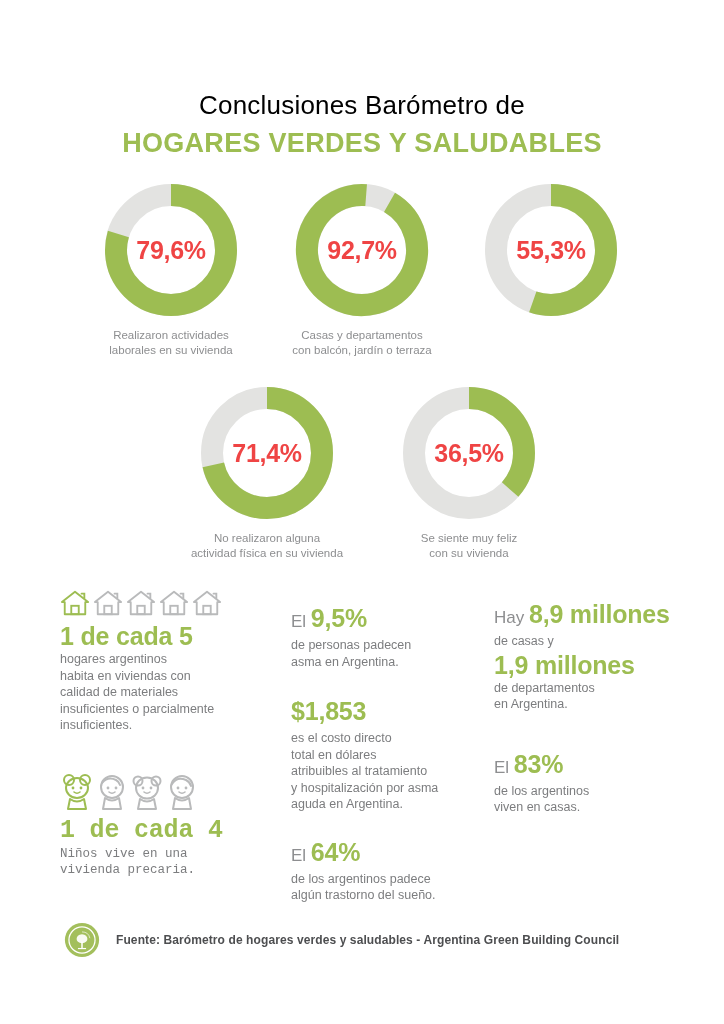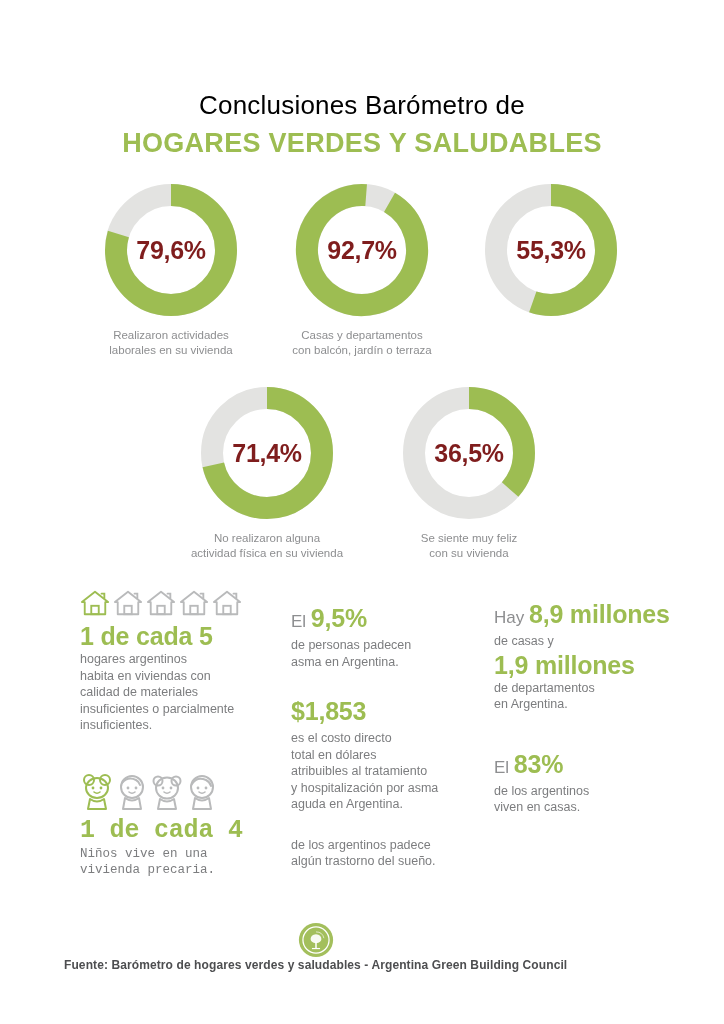--- a/index.html
+++ b/index.html
@@ -57,35 +57,35 @@
   }
   .donut-wrap svg { display: block; width: 140px; height: 140px; }
   .donut-value {
     position: absolute;
     top: 0; left: 0; right: 0; bottom: 0;
     display: flex;
     align-items: center;
     justify-content: center;
     font-size: 25px;
     font-weight: bold;
-    color: #7f1d1d;
+    color: #ef4444;
     letter-spacing: -0.3px;
   }
   .donut-caption {
     margin-top: 8px;
     font-size: 11.5px;
     line-height: 15px;
     color: #8d8e90;
     white-space: pre-line;
   }
 
   
   .stats { position: absolute; top: 583px; left: 0; width: 724px; height: 300px; }
   .col { position: absolute; top: 0; }
-  .col-left   { left: 80px;  width: 215px; }
+  .col-left   { left: 60px;  width: 215px; }
   .col-mid    { left: 291px; width: 185px; }
   .col-right  { left: 494px; width: 200px; }
 
   .icon-row { display: flex; align-items: flex-end; gap: 3px; height: 34px; }
   .icon-row.kids { gap: 1px; height: 42px; }
 
   .big-green {
     font-size: 25px;
     font-weight: bold;
     color: #9dbd52;
@@ -107,21 +107,21 @@
   .stat-block { margin-bottom: 0; }
   .mb-2 { margin-top: 4px; }
 
   
   .footer {
     position: absolute;
     top: 922px;
     left: 64px;
     display: flex;
     align-items: center;
-    flex-direction: column;
+    gap: 16px;
   }
   .footer-logo { width: 36px; height: 36px; flex: 0 0 36px; }
   .footer-text {
     font-size: 12px;
     font-weight: bold;
     color: #4d4e50;
     letter-spacing: 0.1px;
   }
 </style>
 </head>
@@ -290,20 +290,21 @@
       <div class="stat-block" style="margin-top:26px;">
         <div class="big-green"><span class="prefix"></span><span>$1,853</span></div>
         <div class="body-text">es el costo directo
 total en dólares
 atribuibles al tratamiento
 y hospitalización por asma
 aguda en Argentina.</div>
       </div>
 
       <div class="stat-block" style="margin-top:24px;">
+        <div class="big-green"><span class="prefix">El </span><span>64%</span></div>
         <div class="body-text">de los argentinos padece
 algún trastorno del sueño.</div>
       </div>
     </div>
 
     <div class="col col-right">
 
       <div class="stat-block" style="margin-top:16px;">
         <div class="big-green"><span class="prefix">Hay </span><span>8,9 millones</span></div>
         <div class="body-text">de casas y</div>

